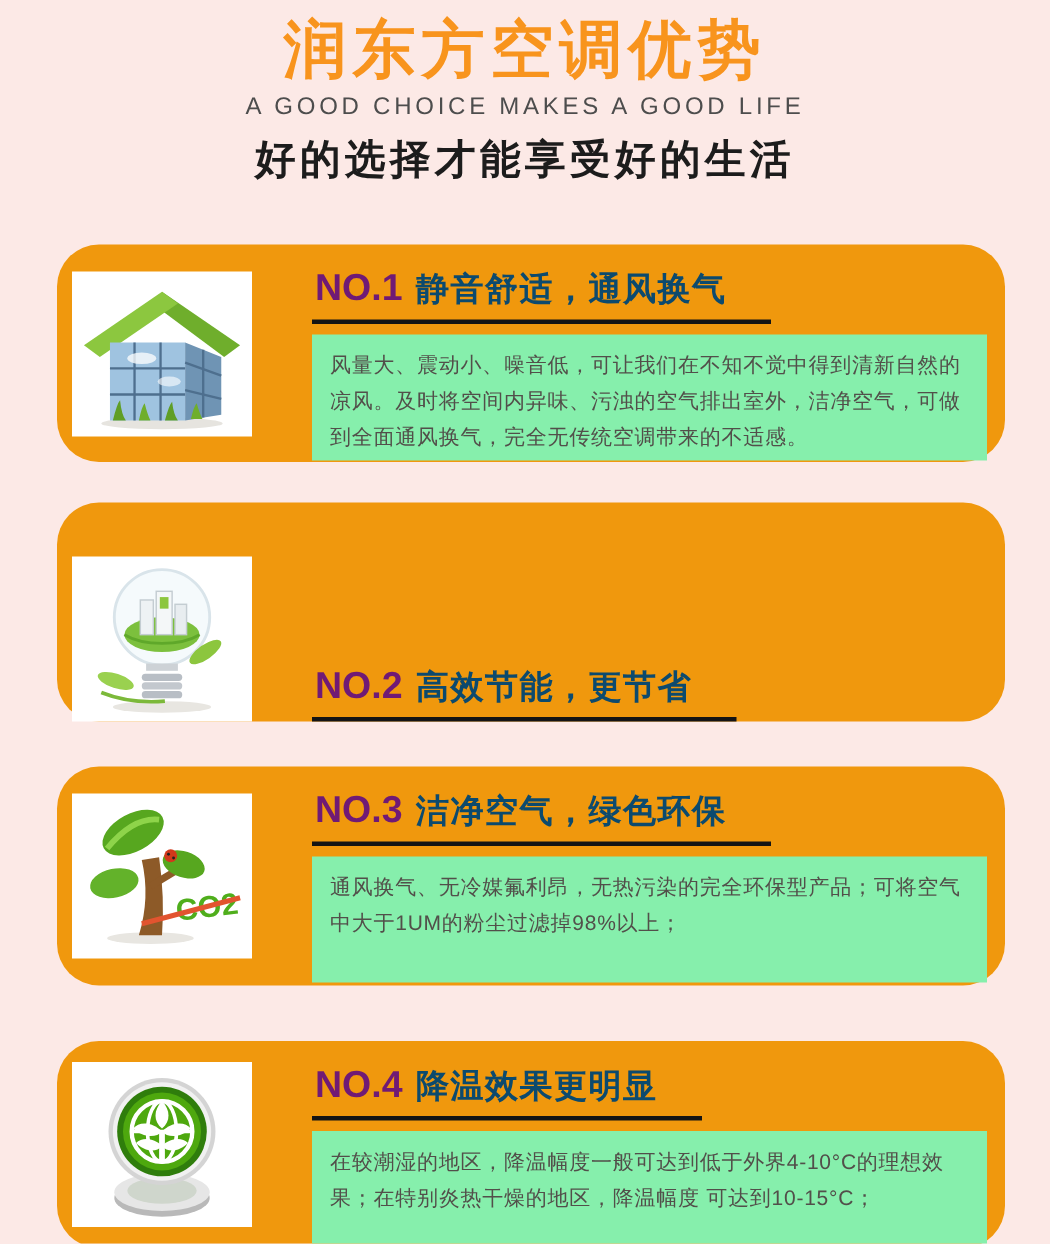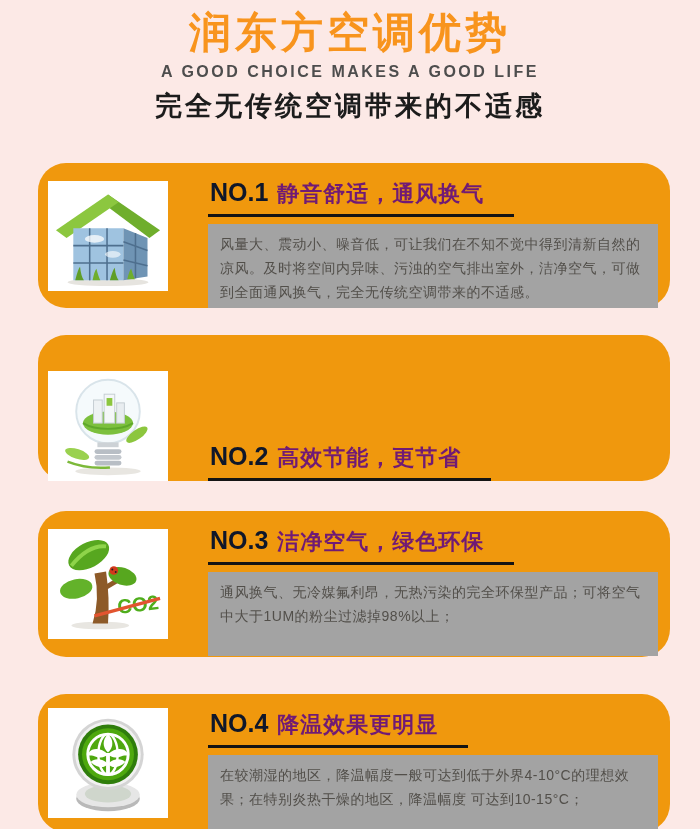--- a/index.html
+++ b/index.html
@@ -14,21 +14,21 @@
     background:#fce9e6;
     overflow:hidden;
   }
   
   .header { text-align:center; padding-top:10px; }
   .main-title {
     font-size:42px; font-weight:bold; color:#f8941d;
     letter-spacing:4px; line-height:1.1; margin:0;
   }
   .sub-en {
-    font-size:16px; font-weight:bold; color:#4d4d4d;
+    font-size:16px; font-weight:normal; color:#4d4d4d;
     letter-spacing:2.5px; margin-top:7px;
   }
   .sub-zh {
     font-size:27px; font-weight:bold; color:#1c1c1c;
     letter-spacing:3px; margin-top:7px;
   }
   
   .card {
     margin-left:38px; width:632px; height:146px;
     background:#f0980d; border-radius:28px;
@@ -46,46 +46,46 @@
   .card--4 .card-image { margin-top:14px; }
   .card-image svg { width:116px; height:106px; display:block; }
   .card-content { flex:1; margin:0 12px 0 40px; min-width:0; }
   .card-heading {
     display:inline-block;
     margin-top:15px; padding:0 30px 5px 2px;
     border-bottom:3px solid #141414;
     white-space:nowrap;
   }
   .card-no {
-    font-size:25px; font-weight:bold; color:#0f172a;
+    font-size:25px; font-weight:bold; color:#701a75;
     font-family:"Liberation Sans",sans-serif;
   }
   .card-title {
-    font-size:22px; font-weight:bold; color:#701a75;
+    font-size:22px; font-weight:bold; color:#0c4a6e;
     margin-left:9px; letter-spacing:1px;
   }
   .card-body {
-    background:#a3a3a3; margin-top:7px; height:84px;
+    background:#86efac; margin-top:7px; height:84px;
     padding:6px 12px; box-sizing:border-box; overflow:hidden;
   }
   .card--4 .card-body { height:82px; }
   .card-body p {
     margin:2px 0 0; font-size:14px; line-height:24px;
     color:#524f4a; letter-spacing:0.5px;
   }
 </style>
 </head>
 <body>
 
 <div class="page">
 
   <div class="header">
     <div class="main-title">润东方空调优势</div>
     <div class="sub-en">A GOOD CHOICE MAKES A GOOD LIFE</div>
-    <div class="sub-zh">完全无传统空调带来的不适感</div>
+    <div class="sub-zh">好的选择才能享受好的生活</div>
   </div>
 
   <div class="card card--1">
     <div class="card-image">
       <svg viewBox="0 0 120 110">
         <ellipse cx="60" cy="103" rx="42" ry="4" fill="#e6e4df"></ellipse>
         <polygon points="60,12 114,49 103,57 60,25" fill="#6fae2c"></polygon>
         <polygon points="6,49 60,12 71,20 17,57" fill="#8cc73f"></polygon>
         <polygon points="24,47 76,47 76,101 24,101" fill="#9fc3e0"></polygon>
         <polygon points="76,47 101,57 101,97 76,101" fill="#6f94b4"></polygon>

